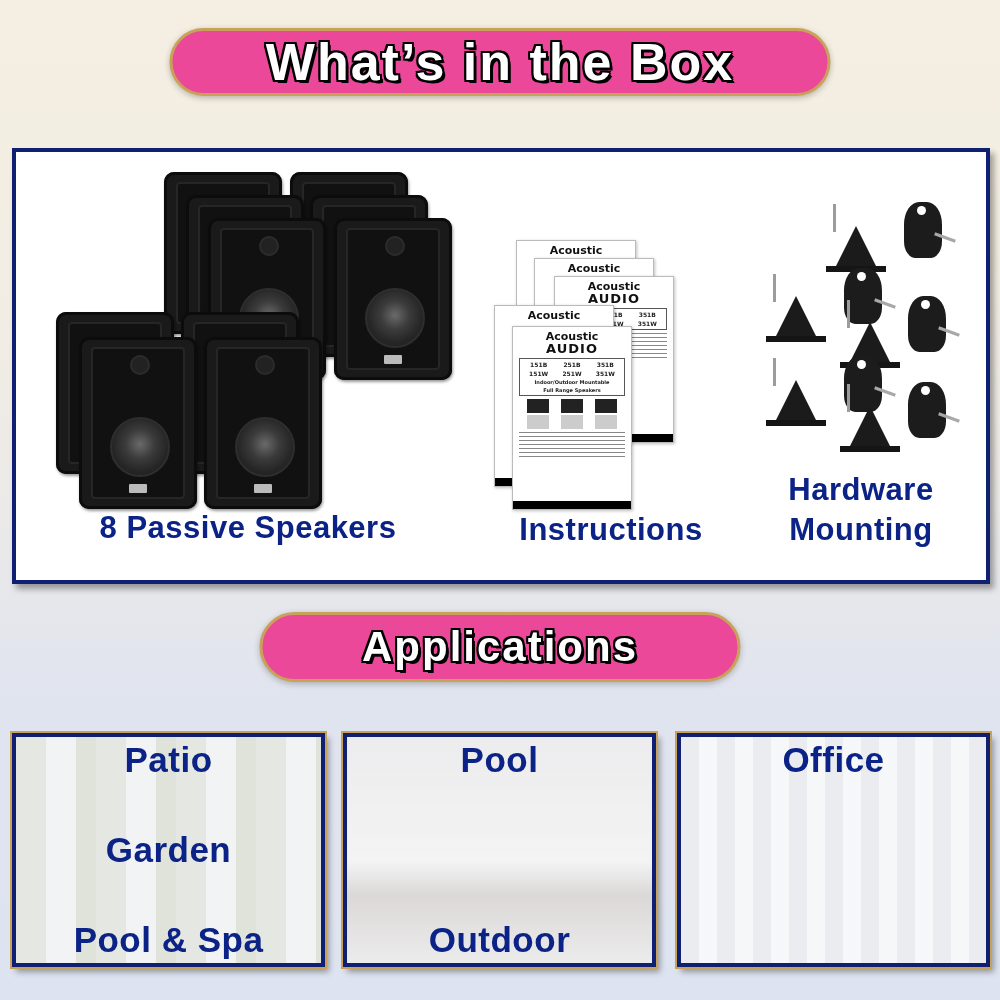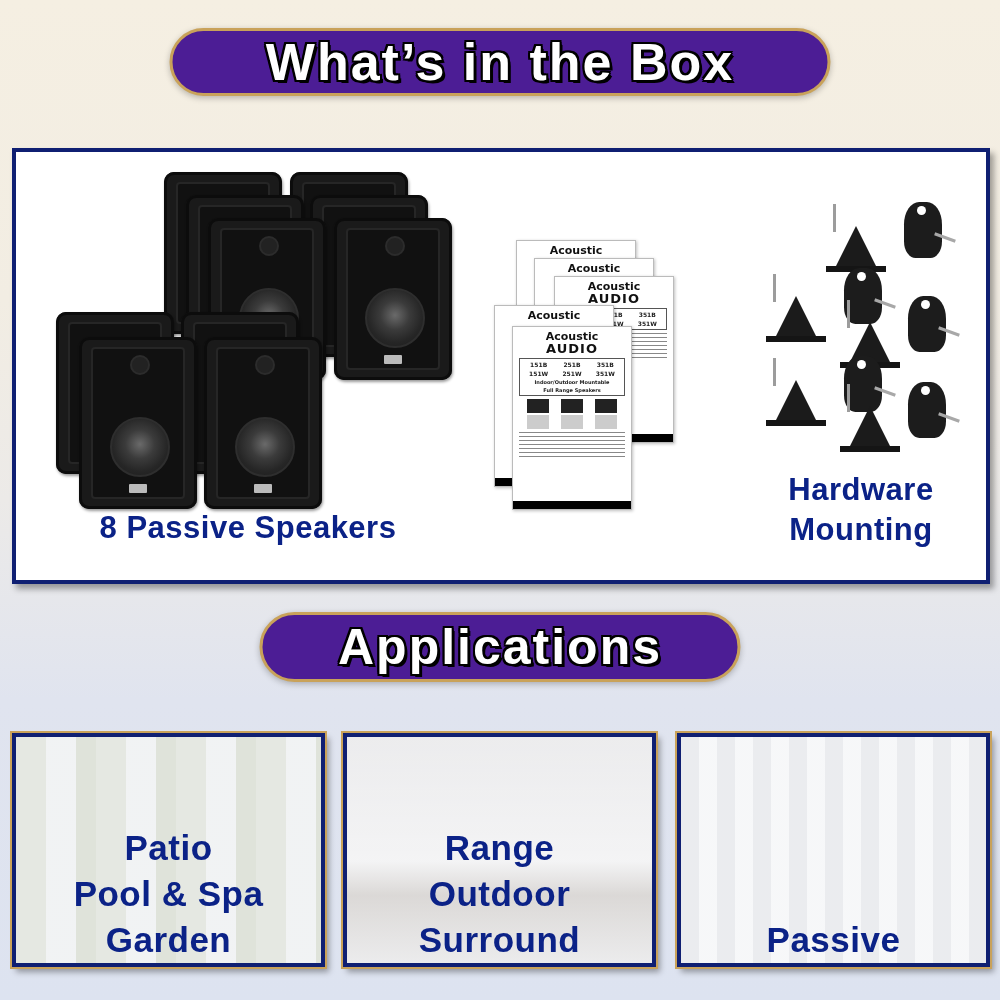--- a/index.html
+++ b/index.html
@@ -3,34 +3,34 @@
 <meta charset="utf-8">
 <style>
   html,body{margin:0;padding:0;}
   body{
     width:1000px;height:1000px;overflow:hidden;position:relative;
     font-family:"Liberation Sans","DejaVu Sans",sans-serif;
     background:linear-gradient(180deg,#f5efe2 0%,#f2ede3 30%,#eceae8 50%,#e0e4ef 70%,#dde3f0 100%);
   }
   .pill{
     position:absolute;left:50%;transform:translateX(-50%);
-    background:#4c1d95;border:3px solid #c9a25a;border-radius:40px;
+    background:#ec4899;border:3px solid #c9a25a;border-radius:40px;
     box-shadow:0 2px 6px rgba(0,0,0,0.25);
     display:flex;align-items:center;justify-content:center;
   }
   .pill span{
     color:#fff;font-weight:900;letter-spacing:2px;
     text-shadow:
       -2px -2px 0 #000, 2px -2px 0 #000, -2px 2px 0 #000, 2px 2px 0 #000,
       0 -2px 0 #000, 0 2px 0 #000, -2px 0 0 #000, 2px 0 0 #000, 3px 3px 0 #000;
   }
   #pill-box{top:28px;width:655px;height:62px;}
   #pill-box span{font-size:52px;}
   #pill-apps{top:612px;width:475px;height:64px;}
-  #pill-apps span{font-size:50px;}
+  #pill-apps span{font-size:42px;}
 
   .box-panel{
     position:absolute;left:12px;top:148px;width:970px;height:428px;
     background:#fff;border:4px solid #0f1f72;
     box-shadow:4px 5px 6px rgba(0,0,0,0.35);
   }
   .caption{
     position:absolute;color:#0b2287;font-weight:900;font-size:31px;
     text-align:center;line-height:40px;letter-spacing:0.5px;
   }
@@ -86,21 +86,21 @@
   .plate::after{content:"";position:absolute;left:30px;top:34px;width:22px;height:3px;background:#a8a8a8;transform:rotate(20deg);}
 
   
   .app-card{
     position:absolute;top:733px;width:305px;height:226px;
     border:4px solid #0f1f72;outline:2px solid #c9a25a;
     box-shadow:4px 5px 6px rgba(0,0,0,0.35);overflow:hidden;
   }
   .app-card .bg{position:absolute;inset:0;}
   .app-card .txt{
-    position:absolute;inset:0;display:flex;flex-direction:column;align-items:center;justify-content:flex-end;
+    position:absolute;inset:0;display:flex;flex-direction:column;align-items:center;justify-content:space-between;
     color:#0b2287;font-weight:900;font-size:35px;line-height:46px;letter-spacing:0.5px;
   }
   #app-0{left:12px;}
   #app-0 .bg{background:
      linear-gradient(180deg,rgba(255,255,255,0.55),rgba(255,255,255,0.55)),
      repeating-linear-gradient(90deg,#c6cdbf 0 30px,#e1e4e6 30px 60px,#b8c2ad 60px 80px),
      linear-gradient(180deg,#9fb08e,#c6ccc0);}
   #app-1{left:343px;}
   #app-1 .bg{background:
      linear-gradient(180deg,rgba(255,255,255,0.5),rgba(255,255,255,0.5)),
@@ -213,20 +213,21 @@
         </div>
       <div class="thumbs thumbs2">
           <i></i>
           <i></i>
           <i></i>
         </div>
       <div class="lines"></div>
       <div class="bar"></div>
     </div>
   </div>
+  <div class="caption" style="left:470px;top:358px;width:250px;">Instructions</div>
 
   <div style="position:absolute;left:740px;top:40px;width:225px;height:270px;">
     <div class="bracket" style="left:78px;top:34px;">
         <div class="pin"></div>
         <div class="base"></div>
       </div>
     <div class="plate" style="left:148px;top:10px;"></div>
     <div class="bracket" style="left:18px;top:104px;">
         <div class="pin"></div>
         <div class="base"></div>
@@ -255,30 +256,29 @@
 </div>
 
 <div id="pill-apps" class="pill">
   <span>Applications</span>
 </div>
 
 <div id="app-0" class="app-card">
   <div class="bg"></div>
   <div class="txt">
     <div>Patio</div>
+    <div>Garden</div>
     <div>Pool &amp; Spa</div>
-    <div>Garden</div>
   </div>
 </div>
 <div id="app-1" class="app-card">
   <div class="bg"></div>
   <div class="txt">
-    <div>Range</div>
+    <div>Pool</div>
     <div>Outdoor</div>
-    <div>Surround</div>
   </div>
 </div>
 <div id="app-2" class="app-card">
   <div class="bg"></div>
   <div class="txt">
-    <div>Passive</div>
+    <div>Office</div>
   </div>
 </div>
 
 </body></html>

